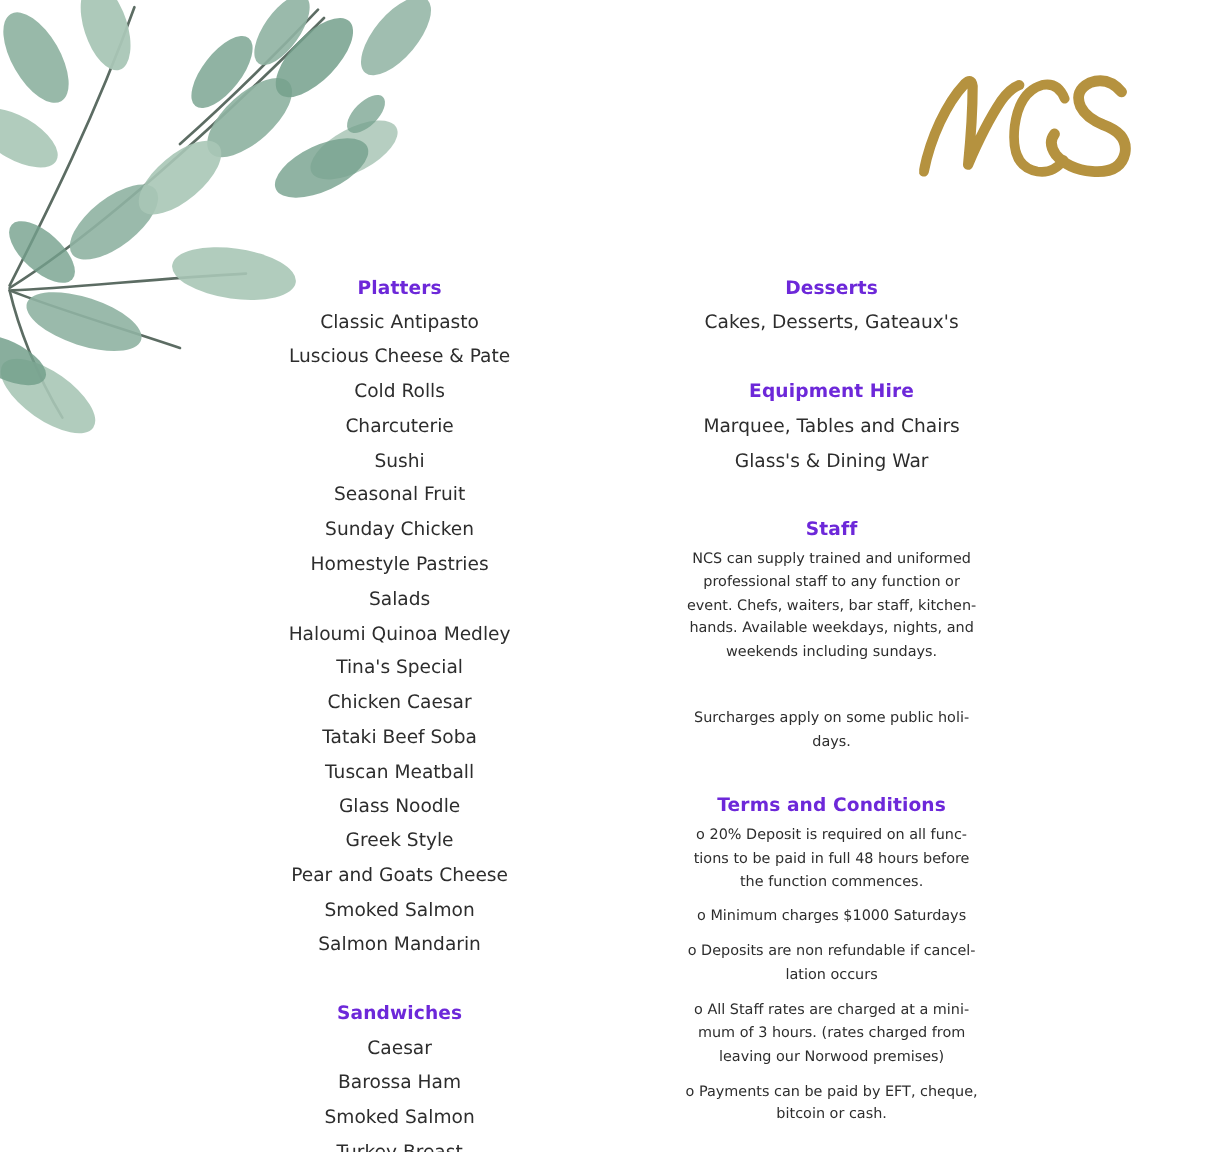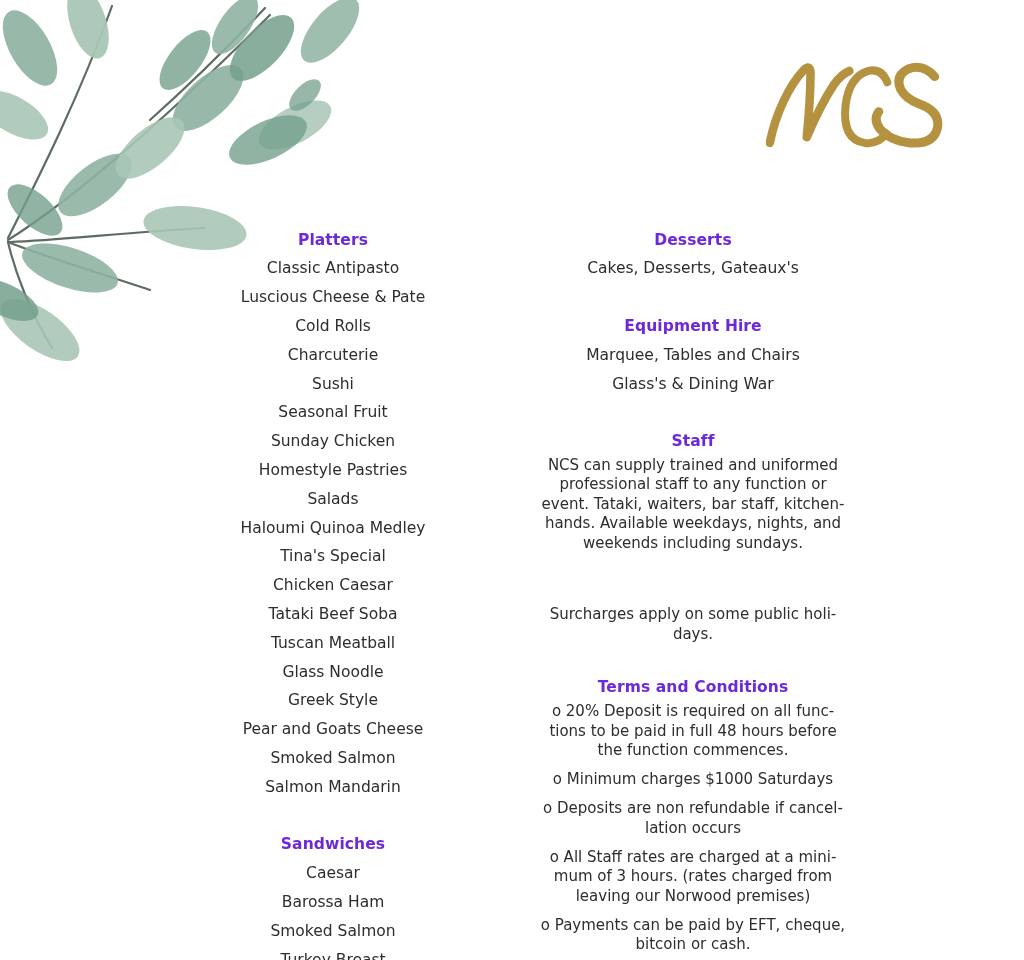--- a/index.html
+++ b/index.html
@@ -18,24 +18,24 @@
     font-family:"DejaVu Sans","Liberation Sans",sans-serif;
   }
   .decoration{position:absolute;left:0;top:0;width:380px;height:410px;pointer-events:none;}
   .logo{position:absolute;left:766px;top:60px;width:180px;height:90px;}
   .col{position:absolute;top:225.6px;text-align:center;font-size:15.5px;line-height:28.8px;}
   .col-left{left:183px;width:300px;}
   .col-right{left:503px;width:380px;}
   .heading{font-weight:700;color:#6d28d9;letter-spacing:.1px;}
   .section + .section{margin-top:28.8px;}
   .item{white-space:nowrap;}
-  .para{font-size:15px;line-height:19.5px;}
+  .para{font-size:12px;line-height:19.5px;}
   .para-line{white-space:nowrap;}
   .sec-staff .para:first-of-type{margin-top:5px;}
-  .sec-staff .para + .para{margin-top:52px;}
+  .sec-staff .para + .para{margin-top:36px;}
   .section + .section.sec-terms-and-conditions{}
   .sec-terms-and-conditions .para:first-of-type{margin-top:4px;}
   .sec-terms-and-conditions .para + .para{margin-top:9.5px;}
 </style>
 </head>
 <body>
 
 <svg class="decoration" viewBox="0 0 380 410" aria-hidden="true">
   <g stroke="var(--stem)" stroke-width="2.2" fill="none" stroke-linecap="round" opacity="0.9">
     <path d="M8,240 C80,195 180,105 270,15"></path>
@@ -156,21 +156,21 @@
     <div class="section sec-equipment-hire">
       <div class="heading">Equipment Hire</div>
       <div class="item">Marquee, Tables and Chairs</div>
       <div class="item">Glass's &amp; Dining War</div>
     </div>
     <div class="section sec-staff">
       <div class="heading">Staff</div>
       <div class="para">
         <div class="para-line">NCS can supply trained and uniformed</div>
         <div class="para-line">professional staff to any function or</div>
-        <div class="para-line">event. Tataki, waiters, bar staff, kitchen-</div>
+        <div class="para-line">event. Chefs, waiters, bar staff, kitchen-</div>
         <div class="para-line">hands. Available weekdays, nights, and</div>
         <div class="para-line">weekends including sundays.</div>
       </div>
       <div class="para">
         <div class="para-line">Surcharges apply on some public holi-</div>
         <div class="para-line">days.</div>
       </div>
     </div>
     <div class="section sec-terms-and-conditions">
       <div class="heading">Terms and Conditions</div>

